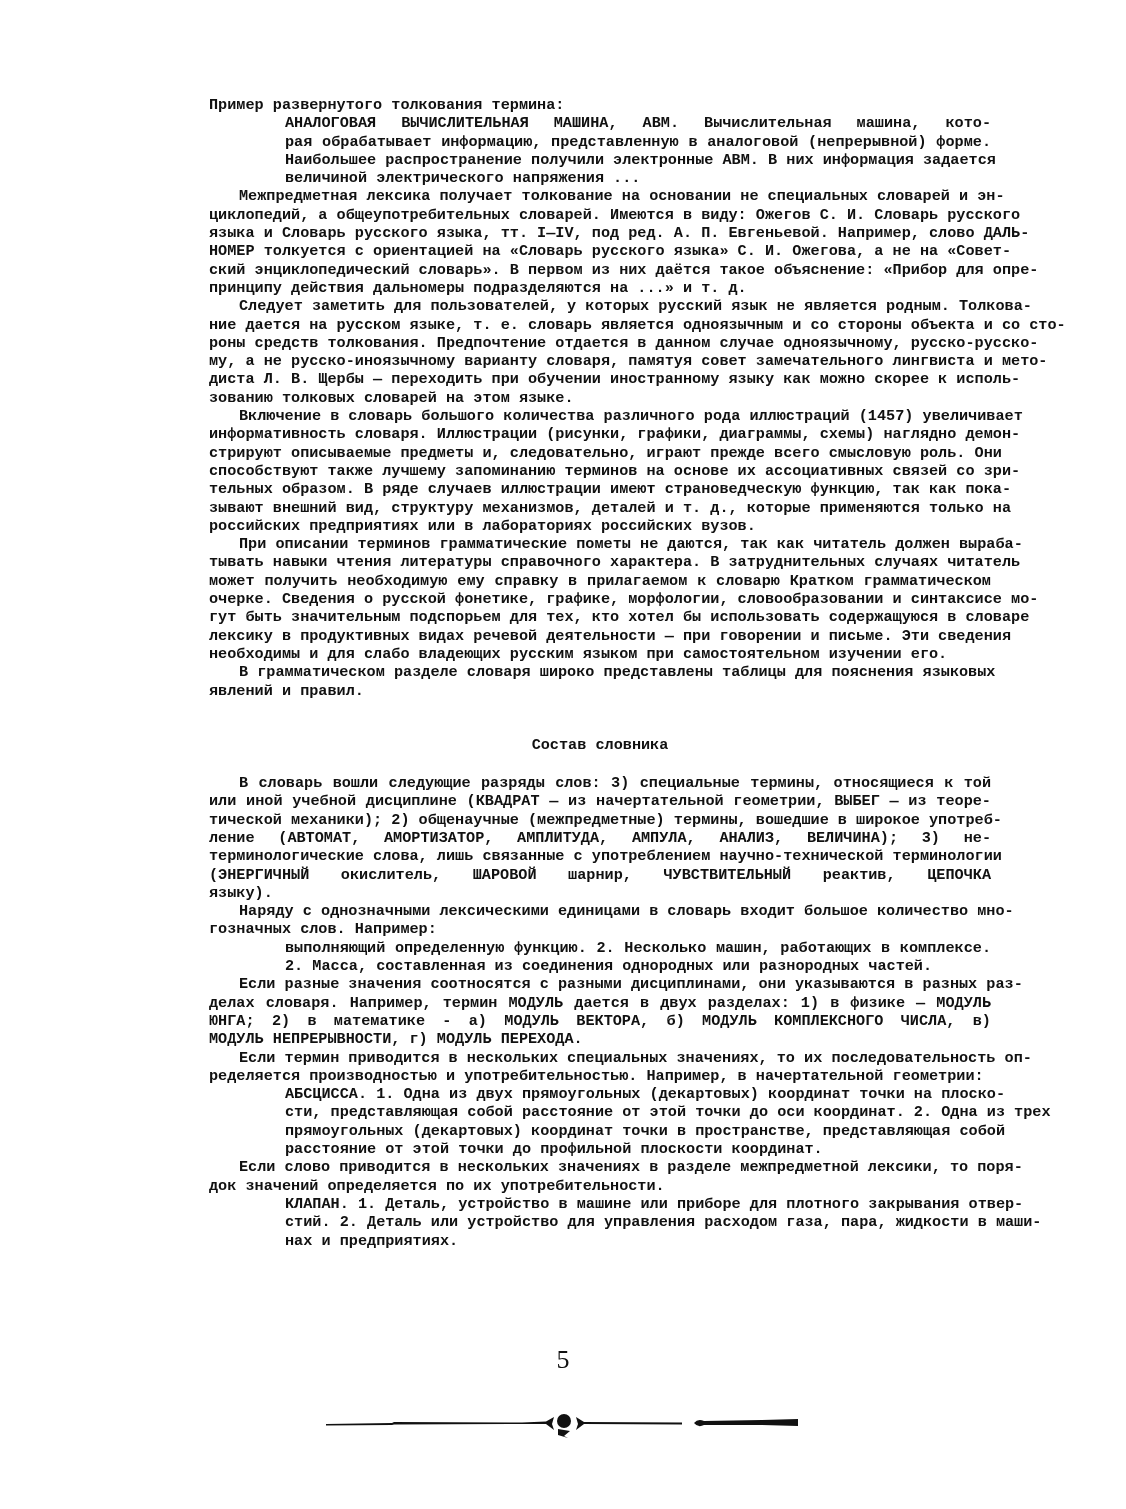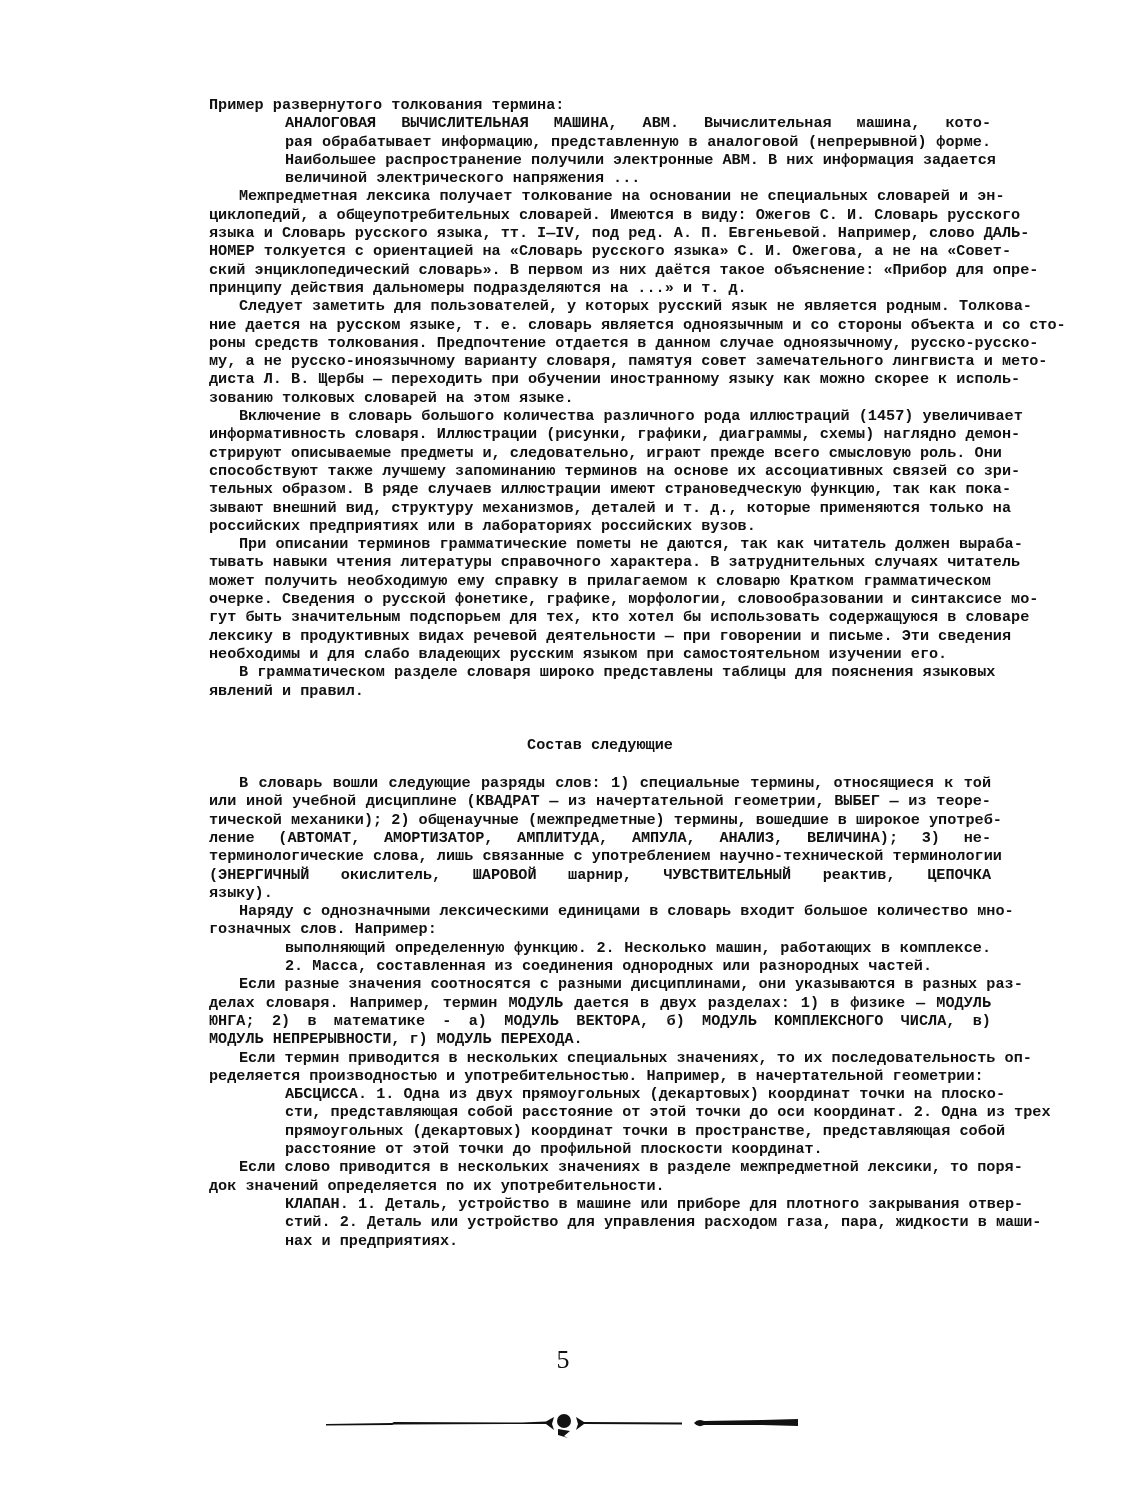--- a/index.html
+++ b/index.html
@@ -79,26 +79,26 @@
         <span class="line">лексику в продуктивных видах речевой деятельности — при говорении и письме. Эти сведения</span>
         <span class="line last">необходимы и для слабо владеющих русским языком  при самостоятельном изучении его.</span>
       </div>
       <div class="para p-indent">
         <span class="line first" style="text-indent: 30px;">В грамматическом разделе словаря широко представлены таблицы для пояснения языковых</span>
         <span class="line last">явлений и правил.</span>
       </div>
     </div>
 
   <div class="heading">
-    <span class="heading-line">Состав следующие</span>
+    <span class="heading-line">Состав словника</span>
   </div>
 
   <div>
       <div class="para p-indent">
-        <span class="line first" style="text-indent: 30px;">В словарь вошли следующие разряды слов: 1) специальные термины, относящиеся  к  той</span>
+        <span class="line first" style="text-indent: 30px;">В словарь вошли следующие разряды слов: 3) специальные термины, относящиеся  к  той</span>
         <span class="line">или иной учебной дисциплине (КВАДРАТ — из начертательной геометрии, ВЫБЕГ — из теоре-</span>
         <span class="line">тической механики); 2) общенаучные (межпредметные) термины, вошедшие в широкое употреб-</span>
         <span class="line">ление (АВТОМАТ, АМОРТИЗАТОР, АМПЛИТУДА, АМПУЛА, АНАЛИЗ, ВЕЛИЧИНА); 3) не-</span>
         <span class="line">терминологические слова, лишь связанные с употреблением научно-технической терминологии</span>
         <span class="line">(ЭНЕРГИЧНЫЙ окислитель, ШАРОВОЙ шарнир, ЧУВСТВИТЕЛЬНЫЙ реактив, ЦЕПОЧКА</span>
         <span class="line last">языку).</span>
       </div>
       <div class="para p-indent">
         <span class="line first" style="text-indent: 30px;">Наряду с однозначными лексическими единицами в словарь входит большое количество мно-</span>
         <span class="line last">гозначных слов. Например:</span>

